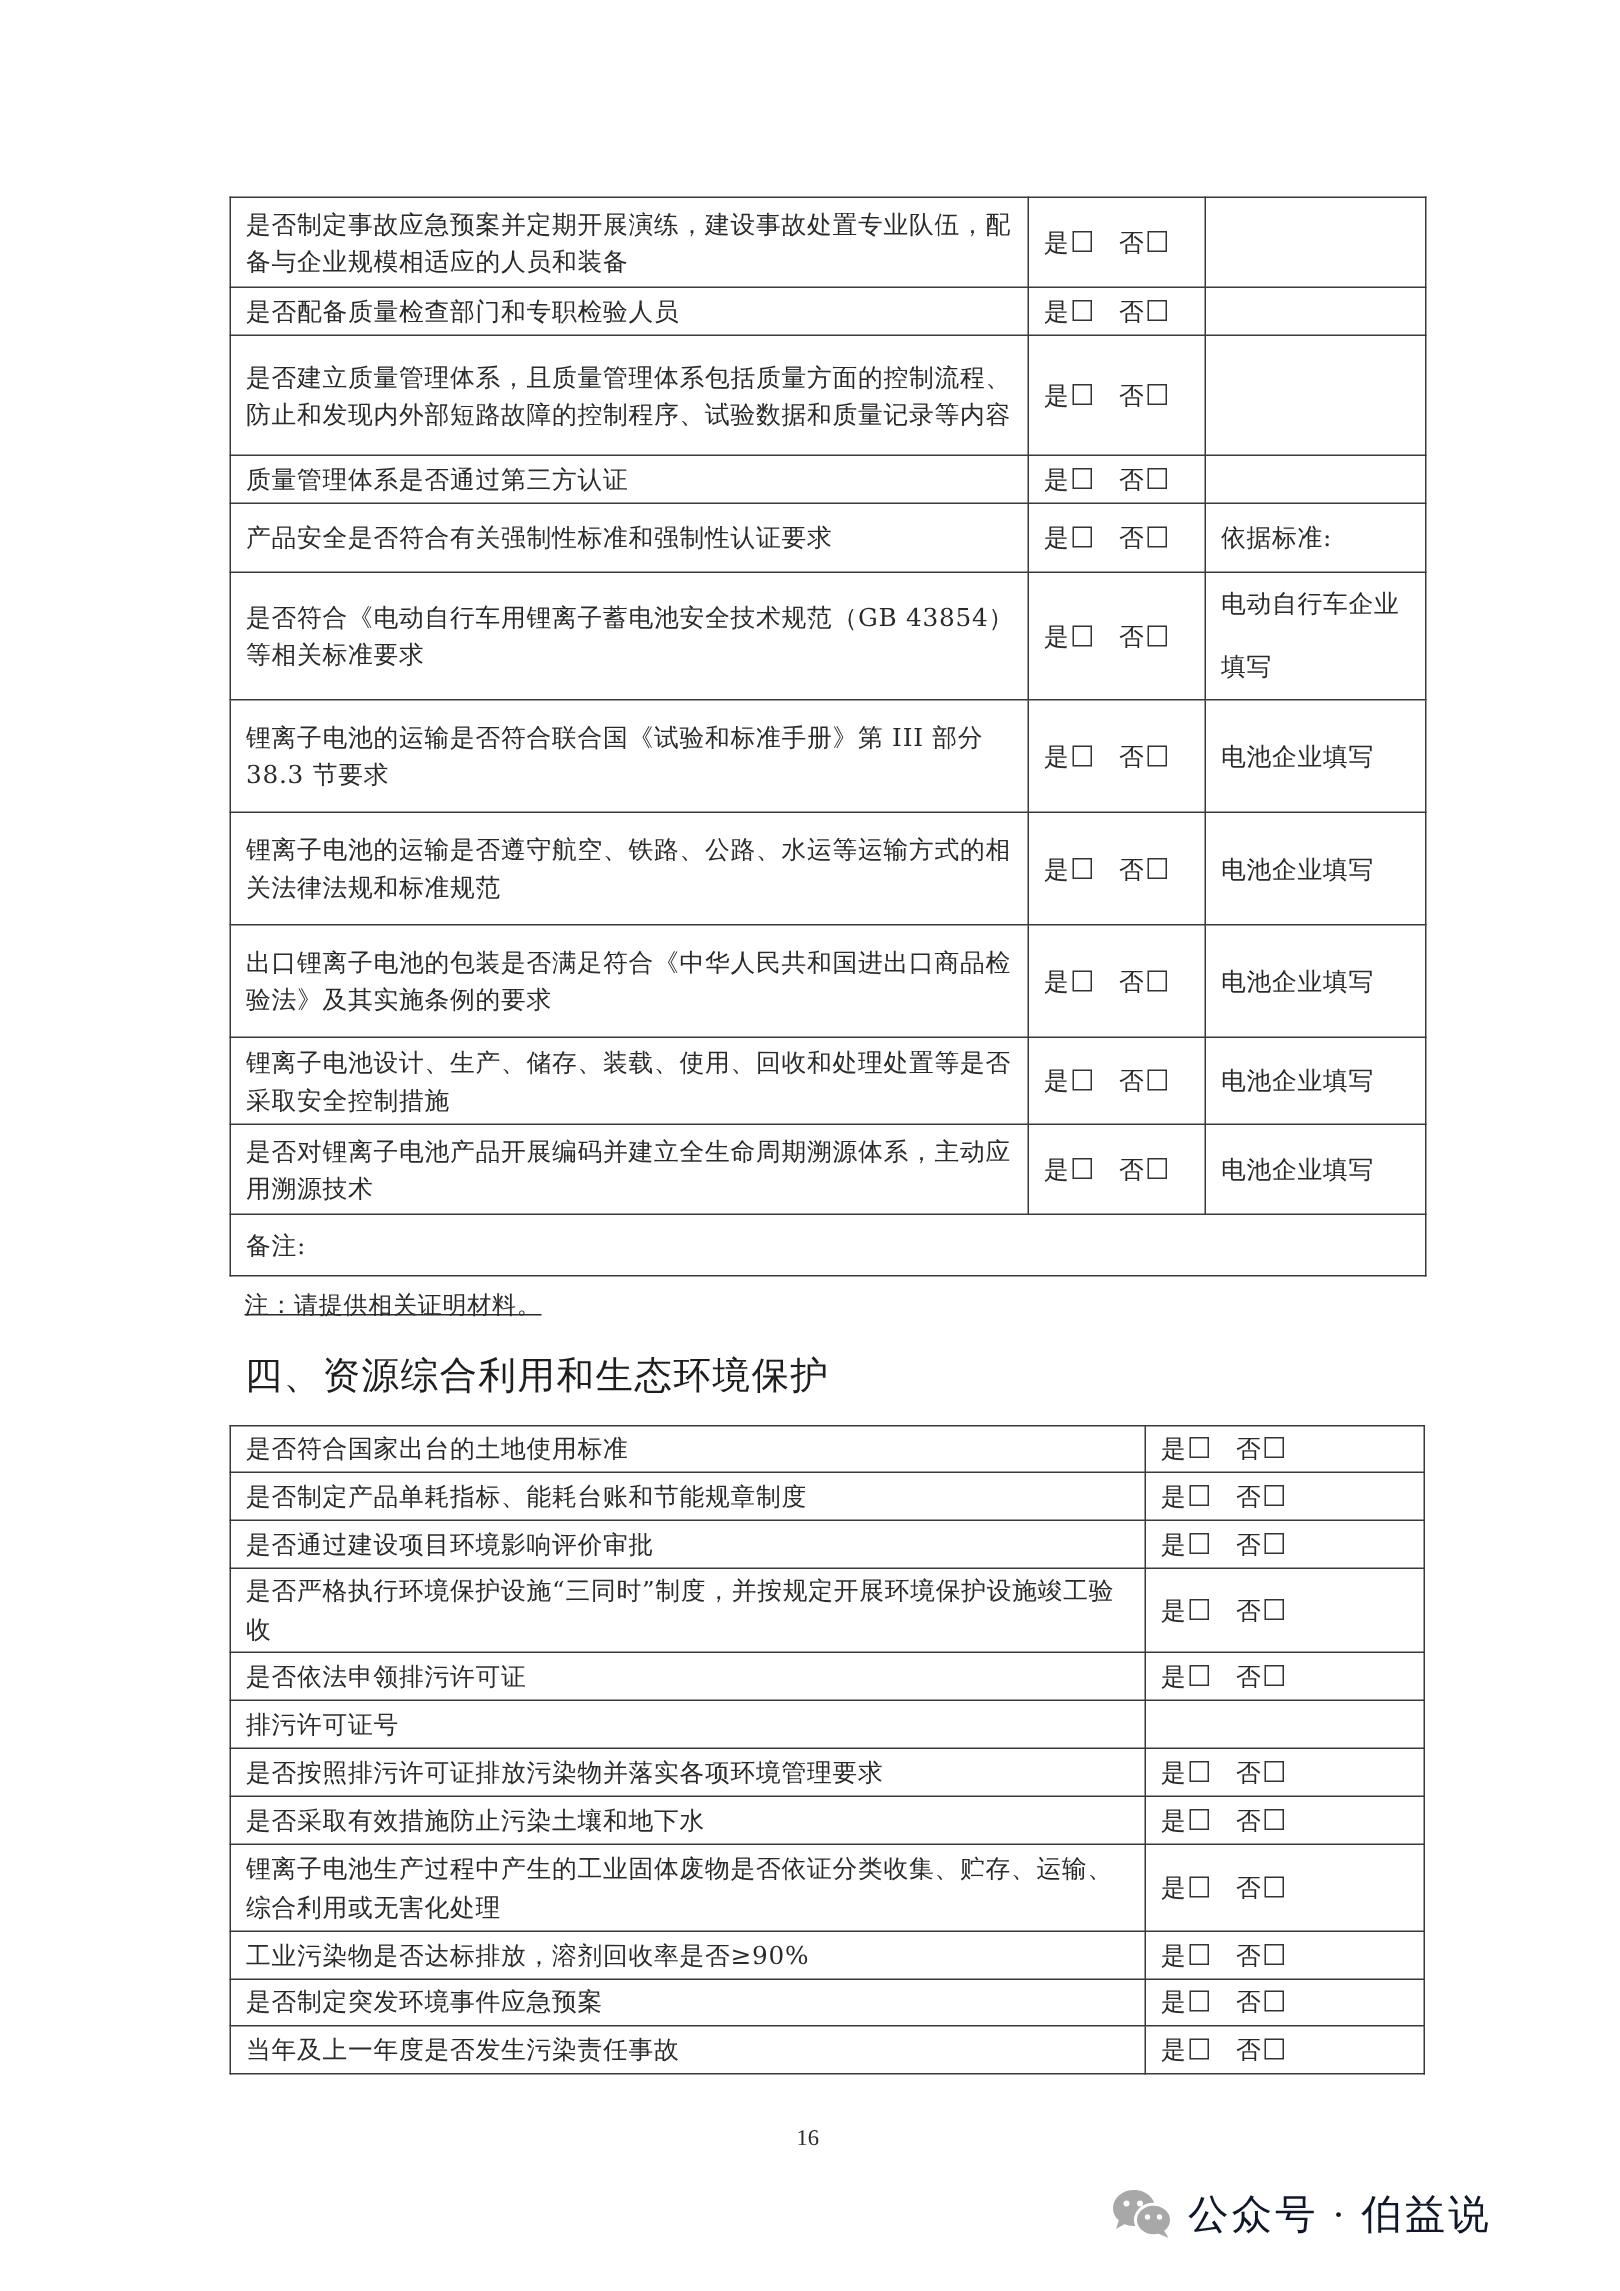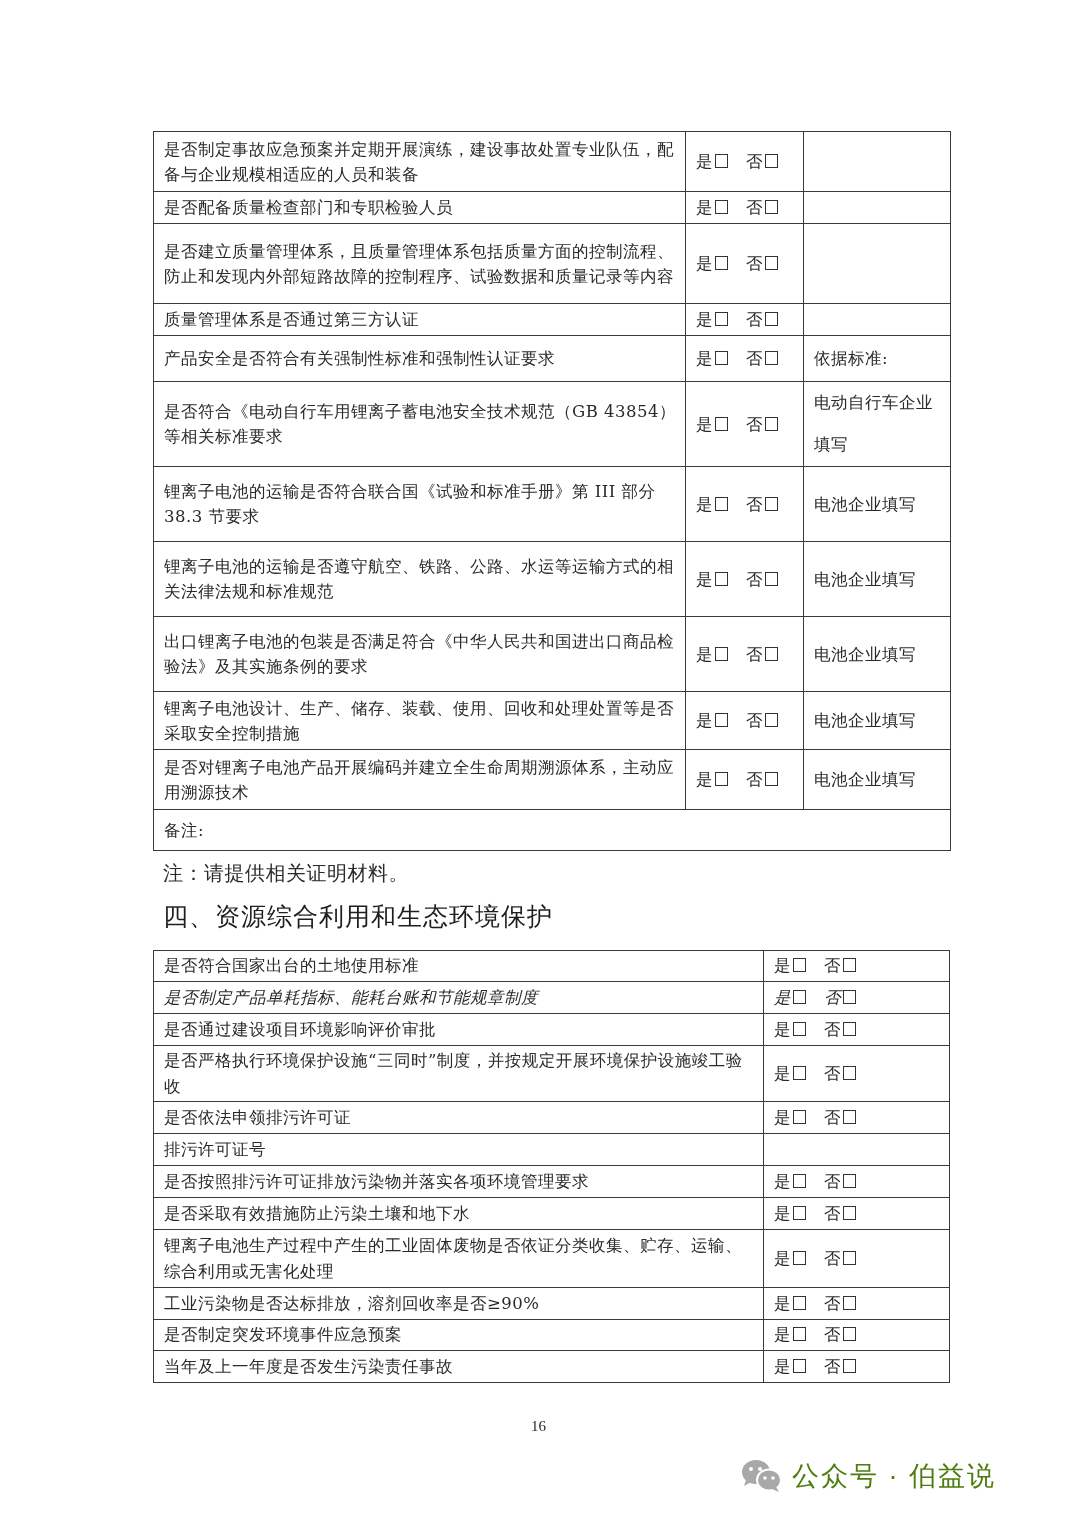--- a/index.html
+++ b/index.html
@@ -10,24 +10,24 @@
   .tbl { position: absolute; border-collapse: collapse; table-layout: fixed; padding-left: 27px; }
   .tbl td { border: 1.3px solid #3a3a3a; padding: 0 8px 0 10px; font-size: 16.5px; line-height: 25px; vertical-align: middle; letter-spacing: 0.5px; }
   #t1 { left: 153px; top: 131px; width: 797px; }
   #t2 { left: 153px; top: 950px; width: 796px; }
   #t2 td { line-height: 26px; padding-left: 10px; }
   .yn { white-space: nowrap; padding-left: 10px !important; }
   .yn .box { display: inline-block; width: 11px; height: 12px; border: 1px solid #333; margin-left: 2px; vertical-align: -1px; }
   .yn .gap { display: inline-block; width: 18px; }
   .col3 { letter-spacing: 1px; }
   .spaced { letter-spacing: 6px; line-height: 42px !important; }
-  .note { position: absolute; left: 163px; top: 860px; font-size: 20px; letter-spacing: 0.5px; }
+  .note { position: absolute; left: 163px; top: 860px; font-size: 16px; letter-spacing: 0.5px; text-decoration: underline; }
   .h2 { position: absolute; left: 163px; top: 900px; font-family: Liberation Mono, monospace; font-size: 25px; font-weight: 500; letter-spacing: 1px; color: #1e1e1e; }
   .pageno { position: absolute; left: 531px; top: 1418px; font-size: 15px; font-family: "Liberation Serif", serif; }
-  .wm { position: absolute; left: 740px; top: 1458px; display: flex; align-items: center; color: #4d7c0f; font-family: Liberation Sans, sans-serif; font-size: 27px; letter-spacing: 2px; }
+  .wm { position: absolute; left: 740px; top: 1458px; display: flex; align-items: center; color: #0f172a; font-family: Liberation Serif, serif; font-size: 27px; letter-spacing: 2px; }
   .wm svg { margin-right: 8px; }
 </style>
 </head>
 <body>
 
 <table id="t1" class="tbl">
   <colgroup>
       <col style="width:532px">
       <col style="width:118px">
       <col style="width:147px">
@@ -100,21 +100,21 @@
 <table id="t2" class="tbl">
   <colgroup>
       <col style="width:610px">
       <col style="width:186px">
     </colgroup>
   <tbody id="t2body">
       <tr style="height: 31px;">
         <td>是否符合国家出台的土地使用标准</td>
         <td class="yn"><span>是</span><span class="box"></span><span class="gap"></span><span>否</span><span class="box"></span></td>
       </tr>
-      <tr style="height: 32px; font-style: italic;">
+      <tr style="height: 32px;">
         <td>是否制定产品单耗指标、能耗台账和节能规章制度</td>
         <td class="yn"><span>是</span><span class="box"></span><span class="gap"></span><span>否</span><span class="box"></span></td>
       </tr>
       <tr style="height: 32px;">
         <td>是否通过建设项目环境影响评价审批</td>
         <td class="yn"><span>是</span><span class="box"></span><span class="gap"></span><span>否</span><span class="box"></span></td>
       </tr>
       <tr style="height: 56px;">
         <td>是否严格执行环境保护设施“三同时”制度，并按规定开展环境保护设施竣工验收</td>
         <td class="yn"><span>是</span><span class="box"></span><span class="gap"></span><span>否</span><span class="box"></span></td>

